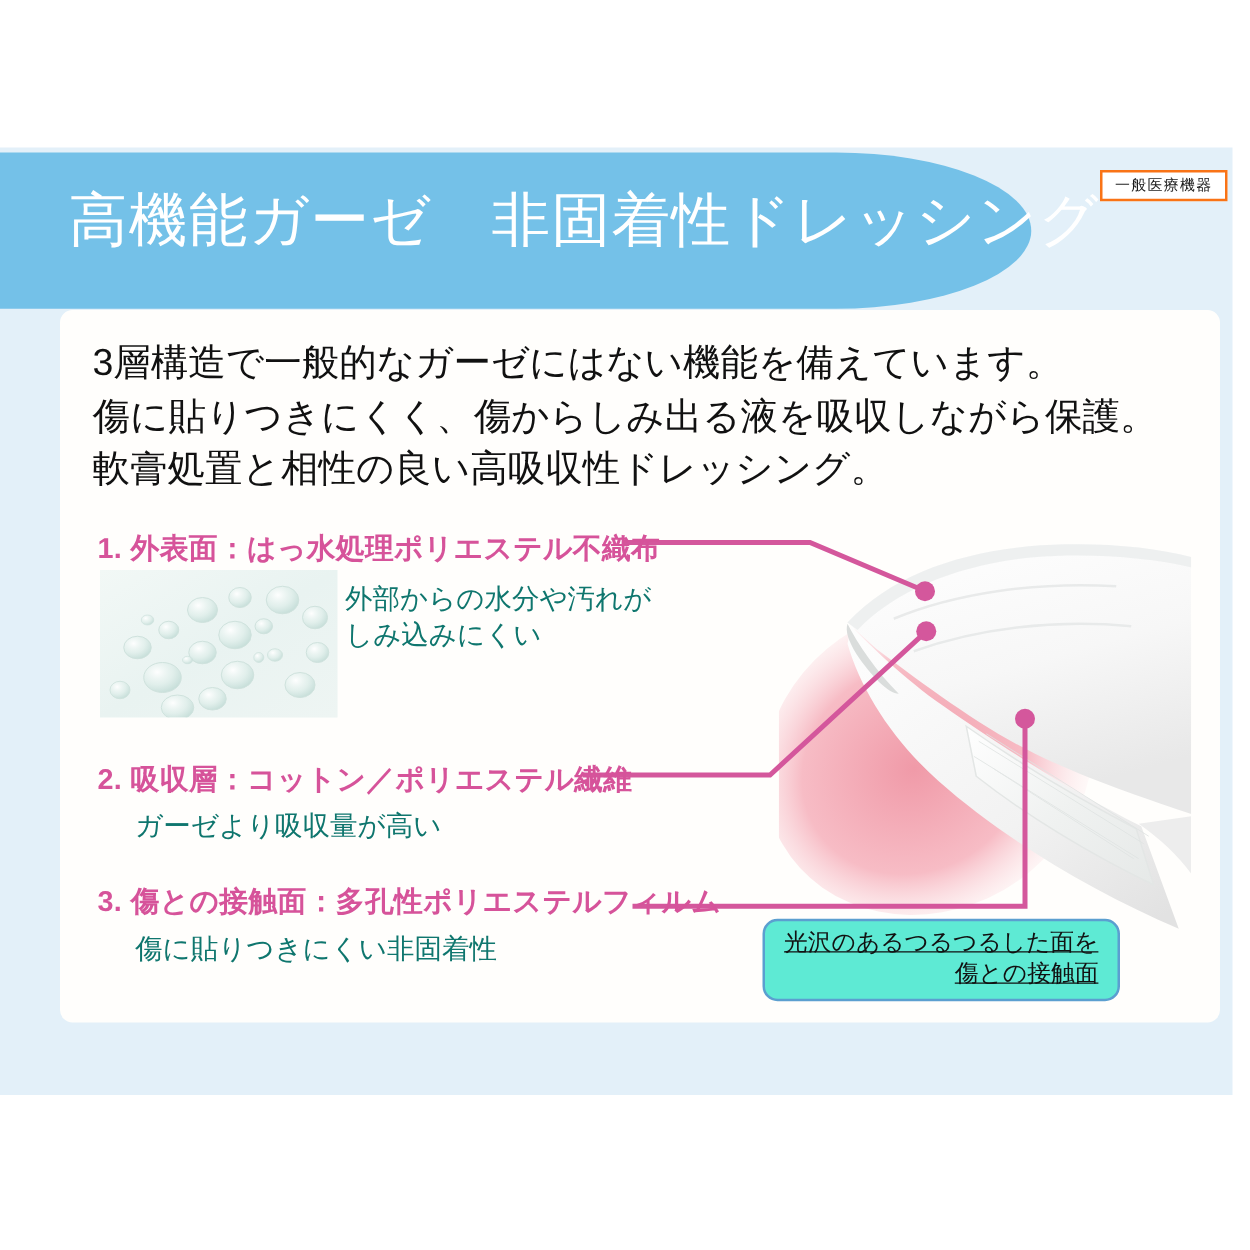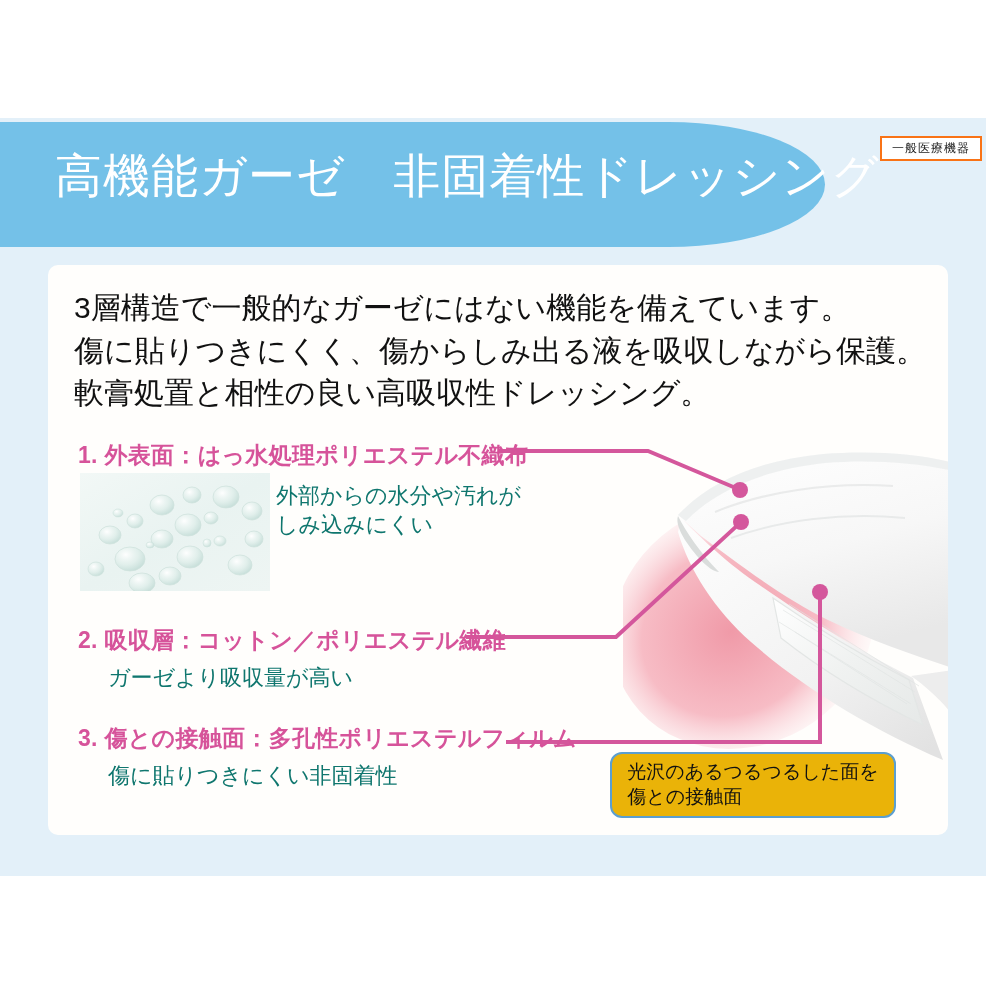--- a/index.html
+++ b/index.html
@@ -67,26 +67,27 @@
     color: #1a1a1a;
     letter-spacing: 1px;
     line-height: 1;
     white-space: nowrap;
   }
 
   
   .card {
     position: absolute;
     left: 48px;
-    top: 265px;
+    top: 248px;
     width: 900px;
     height: 570px;
     background: #fffefc;
     border-radius: 10px;
     overflow: hidden;
+    padding-left: 28px;
   }
 
   
   .intro {
     position: absolute;
     left: 26px;
     top: 22px;
     width: 850px;
     font-size: 30px;
     line-height: 1.42;
@@ -152,30 +153,31 @@
     pointer-events: none;
   }
 
   
   .callout {
     position: absolute;
     left: 562px;
     top: 487px;
     width: 282px;
     height: 62px;
-    background: #eab308;
+    background: #5eead4;
     border: 2px solid #5b9fd0;
     border-radius: 12px;
     display: flex;
     align-items: center;
     justify-content: center;
-    text-align: left;
+    text-align: right;
     font-size: 19px;
     line-height: 1.3;
     color: #111111;
+    text-decoration: underline;
   }
   .callout div { white-space: nowrap; }
 </style>
 </head>
 <body>
 
 <div class="page">
 
   <div class="panel"></div>
 

